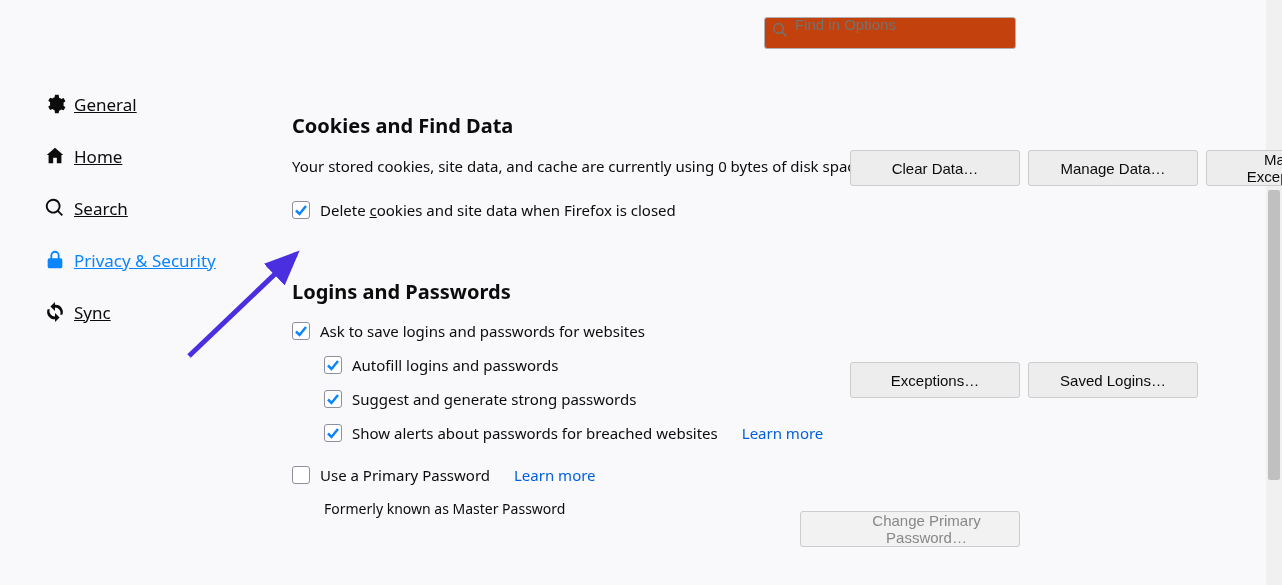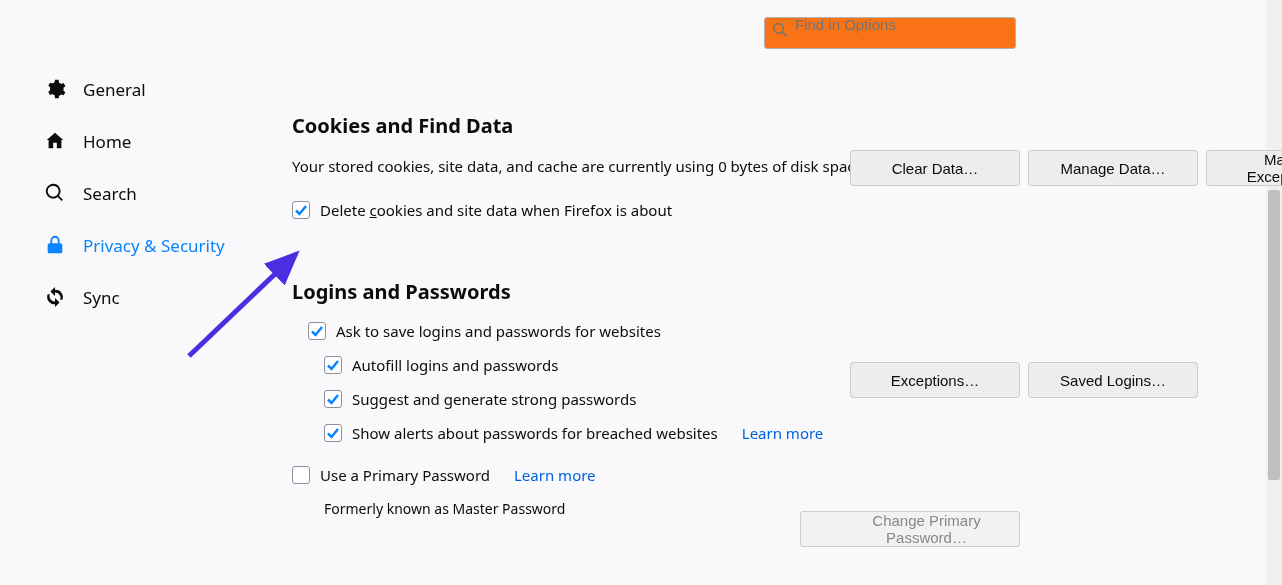--- a/index.html
+++ b/index.html
@@ -14,30 +14,31 @@
     position: relative;
   }
   .scrollbar { position: absolute; right: 0; top: 0; width: 16px; height: 585px; background: #f0f0f0; }
   .scroll-thumb { position: absolute; right: 2px; top: 190px; width: 12px; height: 290px; background: #c0c0c0; border-radius: 2px; }
 
   .search-wrap { position: absolute; top: 14px; left: 764px; }
   .search-input {
     width: 252px; height: 32px;
     border: 1px solid #b1b1b3; border-radius: 3px;
     padding: 0 10px 16px 30px; font-size: 15px; color: #0c0c0d;
-    background: #f97316;
+    background: #c2410c;
   }
   .search-input::placeholder { color: #737373; }
   .search-icon { position: absolute; left: 8px; top: 8px; width: 16px; height: 16px; fill: #737373; }
 
   .sidebar { position: absolute; left: 44px; top: 78px; width: 230px; }
   .sidebar-item {
-    display: flex; gap: 17px;
+    display: flex; align-items: center; gap: 8px;
     height: 52px; font-size: 17px; cursor: pointer;
     color: #0c0c0d;
+    text-decoration: underline;
   }
   .sidebar-item svg { width: 22px; height: 22px; fill: #0c0c0d; flex-shrink: 0; }
   .sidebar-item.active { color: #0a84ff; }
   .sidebar-item.active svg { fill: #0a84ff; }
 
   .content { position: absolute; left: 292px; top: 112px; width: 730px; }
   .section { margin-bottom: 42px; }
   .section-title { font-size: 20px; font-weight: 700; margin-bottom: 16px; }
   .cookies-row { display: flex; align-items: flex-start; gap: 18px; }
   .cookies-desc { flex: 1; line-height: 1.55; font-size: 15px; color: #0c0c0d; }
@@ -128,29 +129,29 @@
         <a class="link inline">Learn more</a>
       </div>
     </div>
     <div class="check-row">
       <span class="checkbox checked">
         <svg viewBox="0 0 14 14">
             <polyline points="2,7.5 5.5,11 12,3"></polyline>
           </svg>
       </span>
       <span>
-        <span>Delete </span><span class="underline-hint">c</span><span>ookies and site data when Firefox is about</span>
+        <span>Delete </span><span class="underline-hint">c</span><span>ookies and site data when Firefox is closed</span>
       </span>
     </div>
   </section>
 
   <section class="section" style="margin-top:58px;">
     <h2 class="section-title">Logins and Passwords</h2>
 
-    <div class="check-row" style="margin-top:10px;margin-left:16px;">
+    <div class="check-row" style="margin-top:10px;">
       <span class="checkbox checked">
         <svg viewBox="0 0 14 14">
             <polyline points="2,7.5 5.5,11 12,3"></polyline>
           </svg>
       </span>
       <span>Ask to save logins and passwords for websites</span>
     </div>
 
     <div class="check-row indent">
       <span class="checkbox checked">

